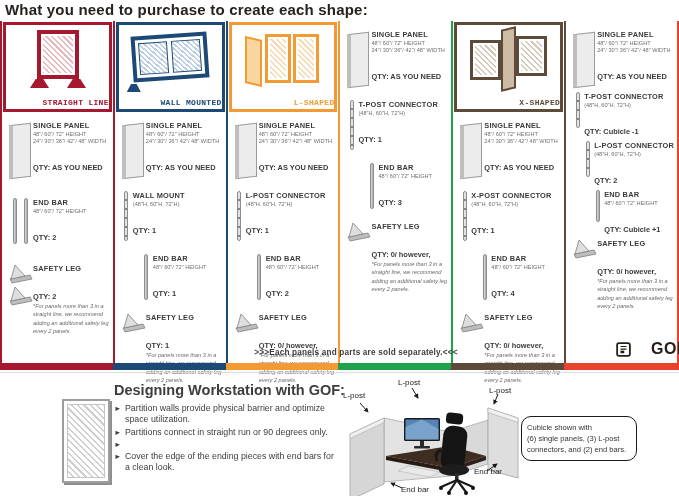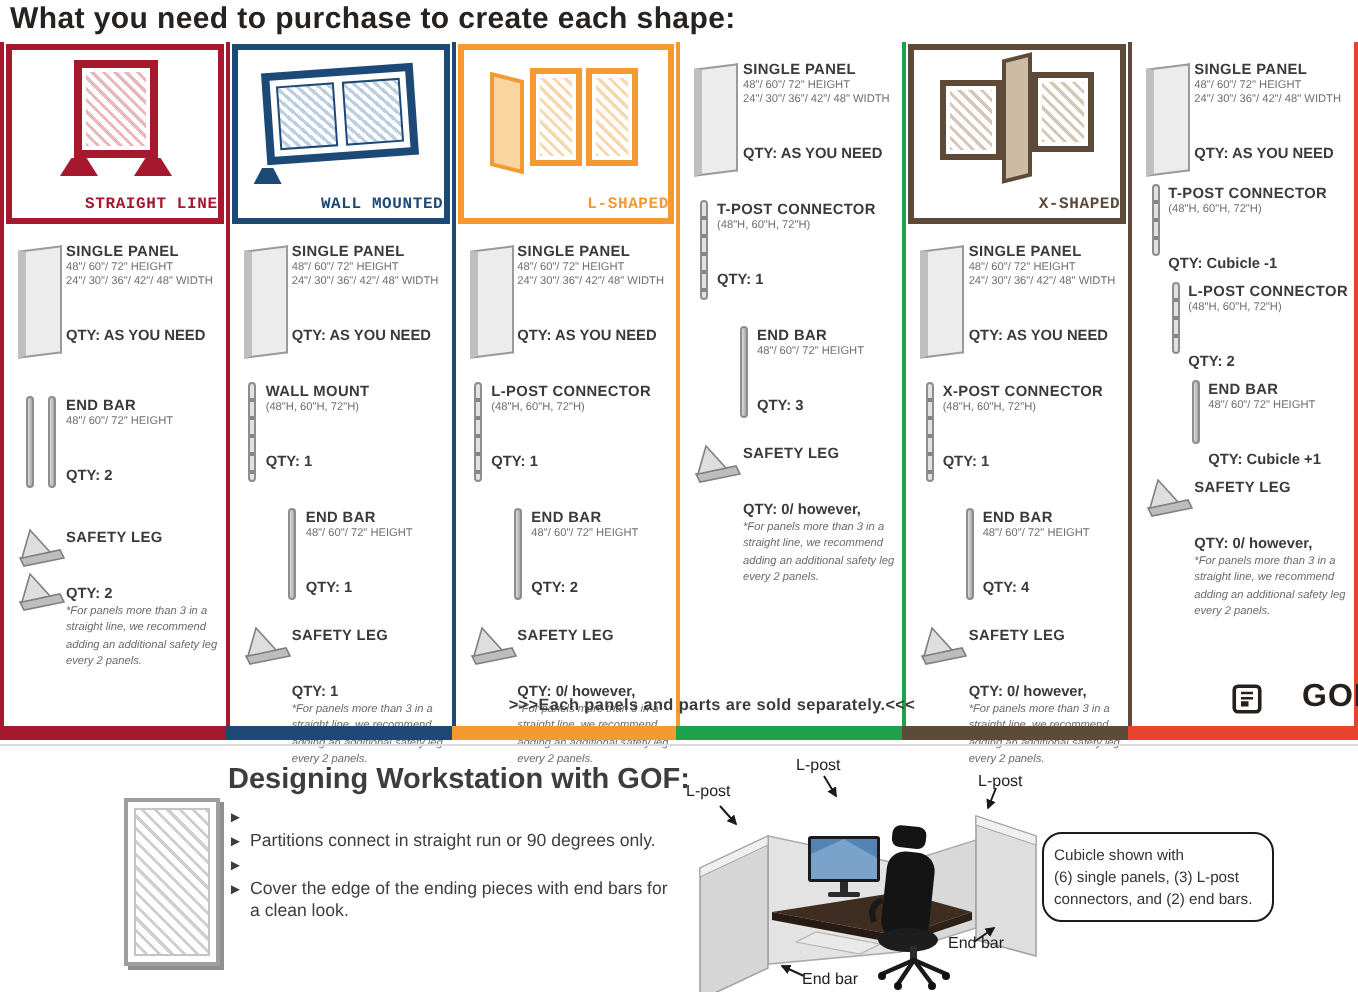--- a/index.html
+++ b/index.html
@@ -455,20 +455,22 @@
 <div class="divider"></div>
 
 <div class="footer-panel">
     <div class="hatch"></div>
   </div>
 <div class="f-heading">Designing Workstation with GOF:</div>
 
 <div class="bullets">
   <div class="bullet">
     <span class="marker">►</span>
+    <span class="btext">Partition walls provide physical barrier and optimize
+space utilization.</span>
   </div>
   <div class="bullet">
     <span class="marker">►</span>
     <span class="btext">Partitions connect in straight run or 90 degrees only.</span>
   </div>
   <div class="bullet">
     <span class="marker">►</span>
   </div>
   <div class="bullet">
     <span class="marker">►</span>

